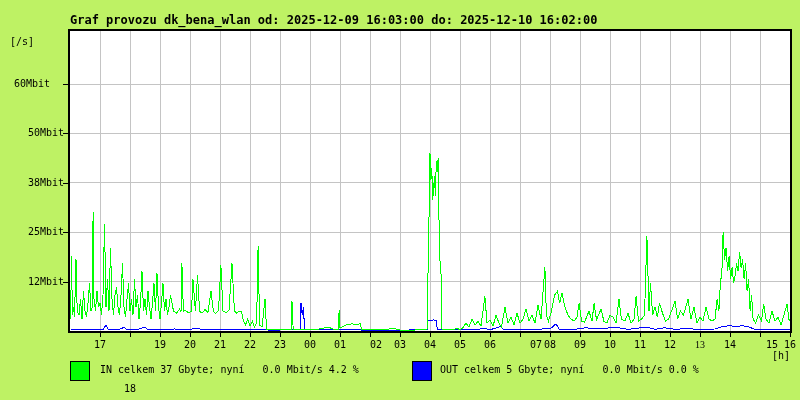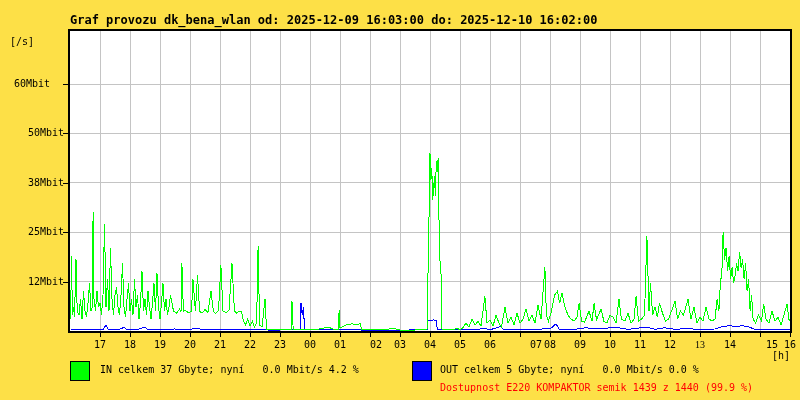--- a/index.html
+++ b/index.html
@@ -1,17 +1,17 @@
 <!DOCTYPE html>
 <html><head>
 <meta charset="utf-8">
 <style>
   html,body{margin:0;padding:0;}
   .screen{
-    position:relative;width:800px;height:400px;background:#fde047;
+    position:relative;width:800px;height:400px;background:#bef264;
     font-family:"DejaVu Sans Mono","Liberation Mono",monospace;
     color:#000;overflow:hidden;
   }
   .title{position:absolute;left:70px;top:13px;font-size:12px;font-weight:bold;white-space:pre;}
   .y-unit{position:absolute;left:10px;top:36px;font-size:10px;}
   .plot{position:absolute;left:68px;top:29px;width:720px;height:300px;background:#ffffff;border:2px solid #000;}
   .plot svg{display:block;width:720px;height:300px;shape-rendering:crispEdges;}
   .ylab{position:absolute;left:0;width:64px;text-align:right;font-size:10px;line-height:12px;}
   .xlab{position:absolute;width:24px;text-align:center;font-size:10px;line-height:12px;top:339px;}
   .tick-y{position:absolute;width:5px;height:1px;background:#000;left:63px;}
@@ -69,21 +69,21 @@
       <div class="ylab" style="top: 226.2px;">25Mbit</div>
       <div class="tick-y" style="top: 232.2px;"></div>
       <div class="ylab" style="top: 176.8px;">38Mbit</div>
       <div class="tick-y" style="top: 182.8px;"></div>
       <div class="ylab" style="top: 127.4px;">50Mbit</div>
       <div class="tick-y" style="top: 133.4px;"></div>
       <div class="ylab" style="top: 78px; text-align: center;">60Mbit</div>
       <div class="tick-y" style="top: 84px;"></div>
       <div class="xlab" style="left: 88px;">17</div>
       <div class="tick-x" style="left: 100px;"></div>
-      <div class="xlab" style="left: 118px;">18</div>
+      <div class="xlab" style="left: 118px; margin-top: 44px;">18</div>
       <div class="tick-x" style="left: 130px;"></div>
       <div class="xlab" style="left: 148px;">19</div>
       <div class="tick-x" style="left: 160px;"></div>
       <div class="xlab" style="left: 178px;">20</div>
       <div class="tick-x" style="left: 190px;"></div>
       <div class="xlab" style="left: 208px;">21</div>
       <div class="tick-x" style="left: 220px;"></div>
       <div class="xlab" style="left: 238px;">22</div>
       <div class="tick-x" style="left: 250px;"></div>
       <div class="xlab" style="left: 268px;">23</div>
@@ -125,14 +125,13 @@
     </div>
 
   <div class="x-unit">[h]</div>
 
   <div class="swatch" id="swatch-in" style="left: 70px; background: rgb(0, 255, 0);"></div>
   <div class="leg-label" style="left:100px;">IN celkem 37 Gbyte; nyní   0.0 Mbit/s 4.2 %</div>
 
   <div class="swatch" id="swatch-out" style="left: 412px; background: rgb(0, 0, 255);"></div>
   <div class="leg-label" style="left:440px;">OUT celkem 5 Gbyte; nyní   0.0 Mbit/s 0.0 %</div>
 
-  <div class="availability" id="availability-text" style="color: rgb(255, 0, 0);">Dostupnost E220 KOMPAKTOR semik 1439 z 1440 (99.9 %)</div>
 </div>
 
 </body></html>

